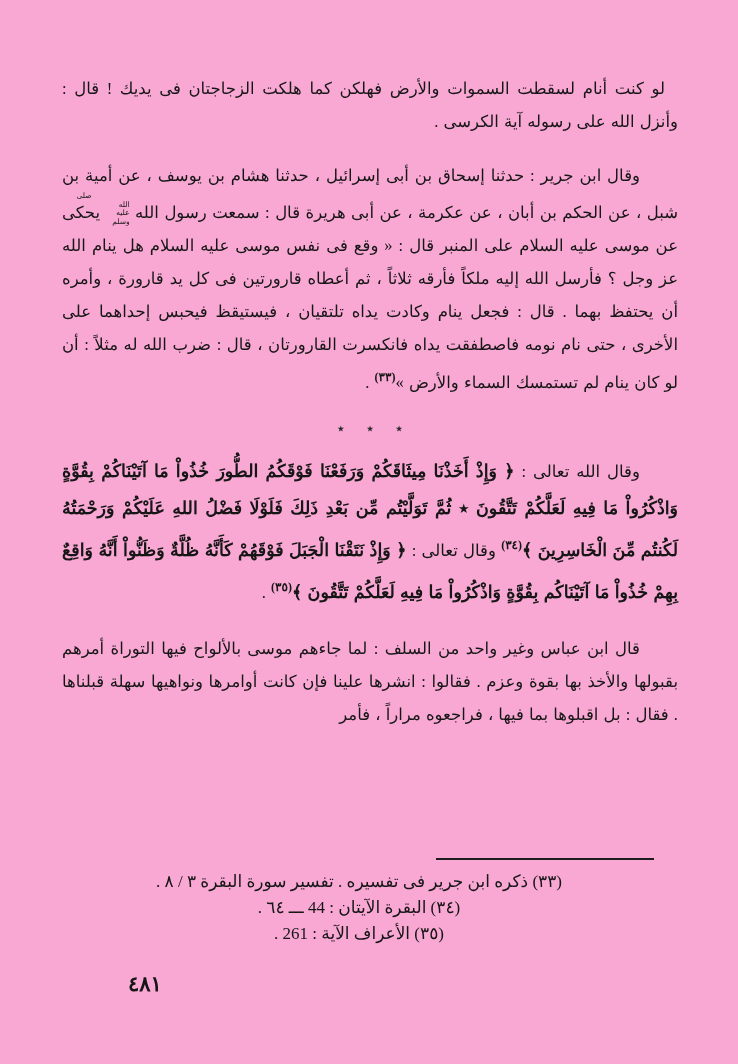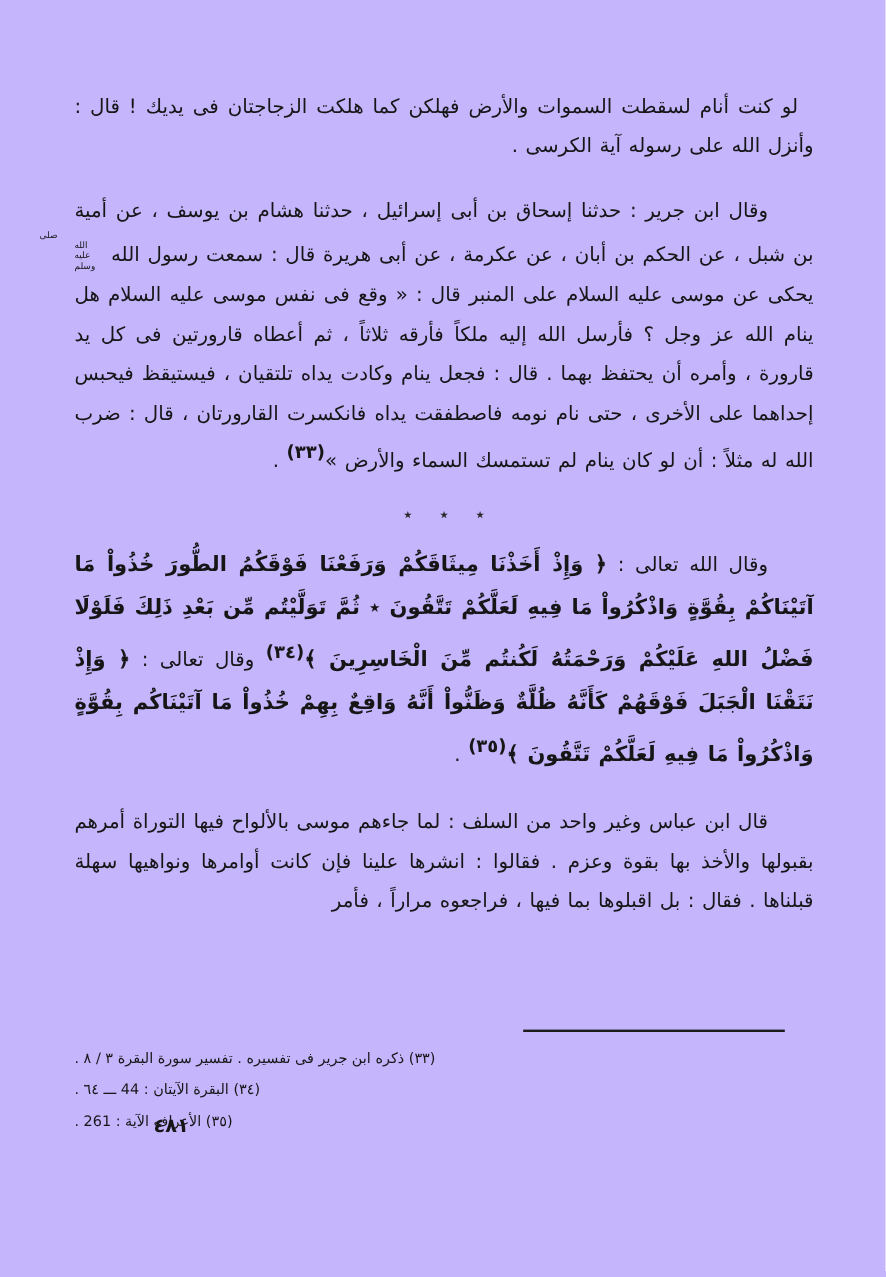--- a/index.html
+++ b/index.html
@@ -12,21 +12,22 @@
   }
   body {
     position: relative;
     font-family: "DejaVu Sans", sans-serif;
     color: #161616;
     direction: rtl;
   }
   .scan-page {
     position: absolute;
     inset: 0;
-    background: #c4b5fd;
+    background: #f9a8d4;
+    font-family: Liberation Serif, serif;
   }
   .text-column {
     position: absolute;
     top: 72px;
     right: 60px;
     width: 616px;
     direction: rtl;
     text-align: justify;
   }
   p.para {
@@ -38,30 +39,30 @@
   }
   p.para.continuation { text-indent: 13px; }
   p.para.quran-mixed { line-height: 36px; }
   p.para.last { margin-bottom: 0; }
   .seg-normal { }
   .seg-quran {
     font-weight: bold;
     font-size: 17.5px;
   }
   .seg-sup {
-    font-size: 15px;
+    font-size: 12px;
     vertical-align: 7px;
     font-weight: bold;
   }
   .seg-saw {
     display: inline-block;
     width: 24px;
     font-size: 7.5px;
     line-height: 1.15;
-    text-align: left;
+    text-align: right;
     vertical-align: -6px;
     white-space: normal;
   }
   .section-separator {
     text-align: center;
     font-size: 14px;
     margin: 14px 0 16px 0;
     word-spacing: 18px;
     color: #2a2a2a;
   }
@@ -72,31 +73,31 @@
     width: 616px;
     direction: rtl;
   }
   .footnote-divider {
     width: 218px;
     border: 0;
     border-top: 2px solid #1c1c1c;
     margin: 0 24px 9px auto;
   }
   .footnote-line {
-    font-size: 12px;
+    font-size: 17px;
     line-height: 26px;
     padding-right: 22px;
-    text-align: left;
+    text-align: center;
     margin: 0;
   }
   .page-number {
     position: absolute;
-    top: 928px;
+    top: 972px;
     left: 128px;
-    font-size: 16px;
+    font-size: 21px;
     font-weight: bold;
     direction: rtl;
   }
 </style>
 </head>
 <body>
 
 <div class="scan-page">
 
   <div class="text-column">

